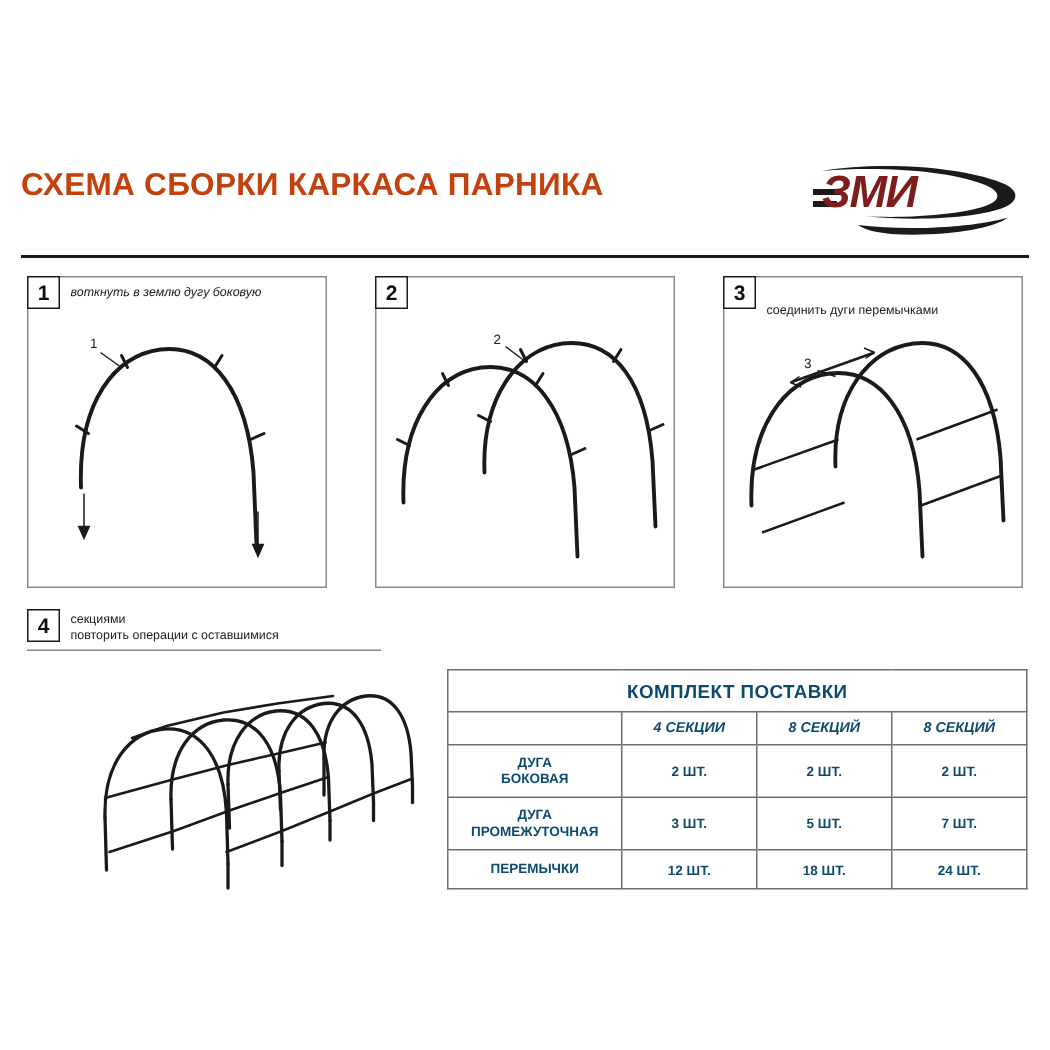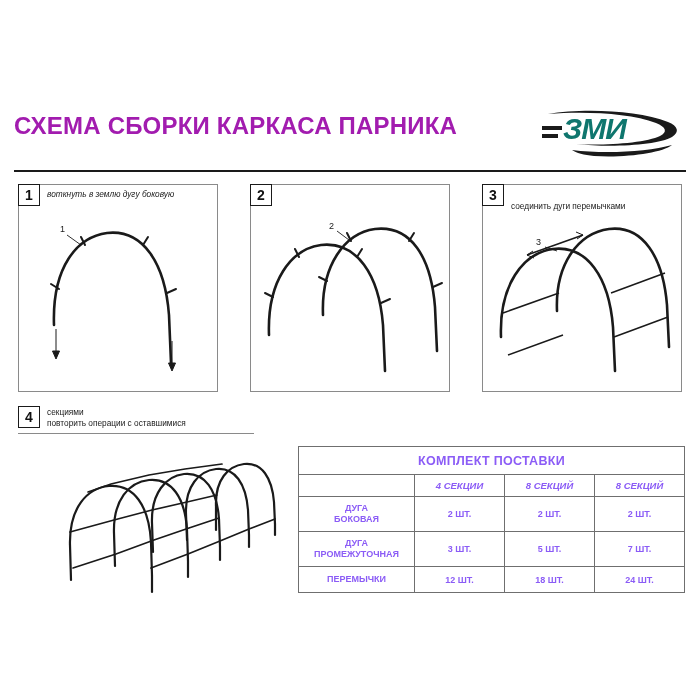--- a/index.html
+++ b/index.html
@@ -15,39 +15,39 @@
 
   
   #header {
     position: absolute;
     left: 14px; top: 106px;
     width: 672px; height: 62px;
   }
   #title {
     position: absolute;
     left: 0; top: 6px;
-    font-size: 24px;
+    font-size: 21px;
     font-weight: bold;
     letter-spacing: 0.2px;
     white-space: nowrap;
-    color: #a21caf;
+    color: #c2410c;
   }
   #logo {
     position: absolute;
     right: 4px; top: 0px;
     width: 140px; height: 56px;
   }
   #logo-text {
     position: absolute;
-    left: 21px; top: 6px;
+    left: 6px; top: 6px;
     font-size: 30px;
     font-weight: bold;
     font-style: italic;
     letter-spacing: -1px;
-    color: #0f766e;
+    color: #7f1d1d;
     z-index: 3;
   }
   #rule {
     position: absolute;
     left: 14px; top: 170px;
     width: 672px; height: 0;
     border-top: 2.5px solid #1a1a1a;
   }
 
   
@@ -113,21 +113,21 @@
     border-collapse: collapse;
     width: 386px;
     table-layout: fixed;
   }
   th, td {
     border: 1px solid #6f6f6f;
     text-align: center;
     vertical-align: middle;
     font-size: 9px;
     font-weight: bold;
-    color: #8b5cf6;
+    color: #0c4a6e;
     padding: 4px 2px;
   }
   #tbl-title {
     font-size: 12.5px;
     letter-spacing: 0.3px;
     padding: 7px 2px 6px;
   }
   .col-head { height: 22px; font-size: 9.5px; font-style: italic; }
   .row-head { text-align: center; line-height: 11px; padding: 6px 4px; }
   .cell { height: 26px; }

